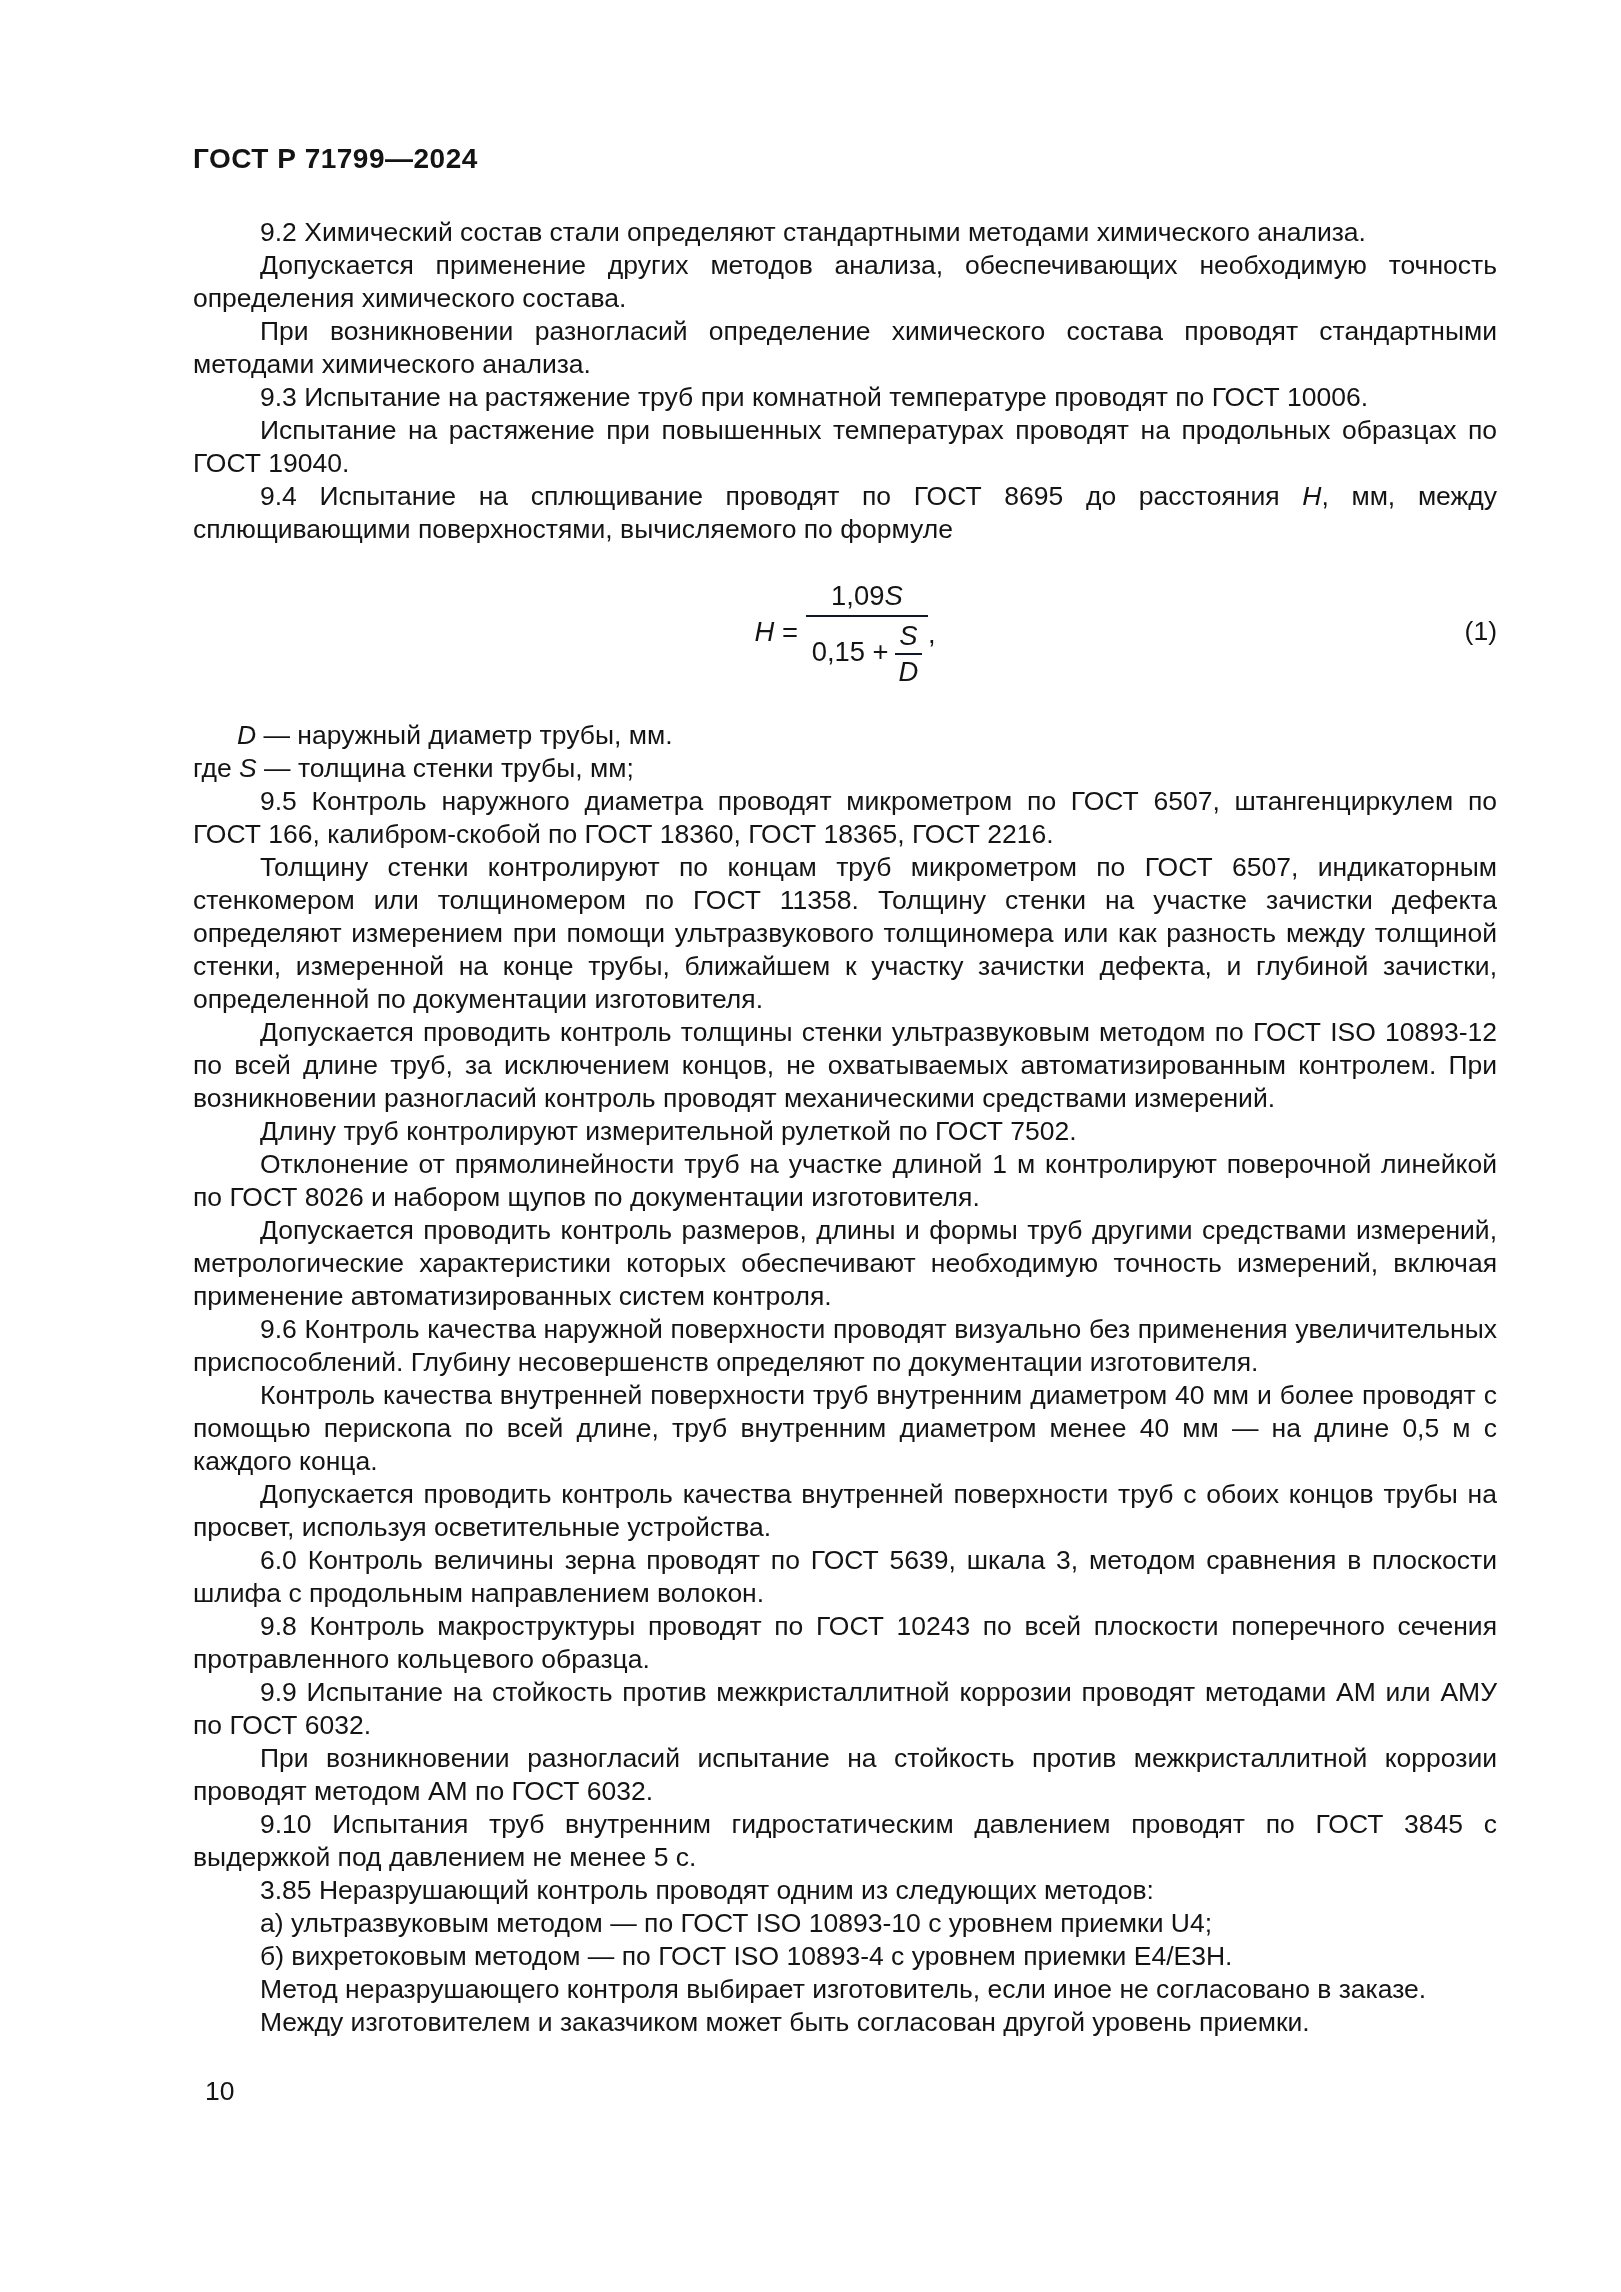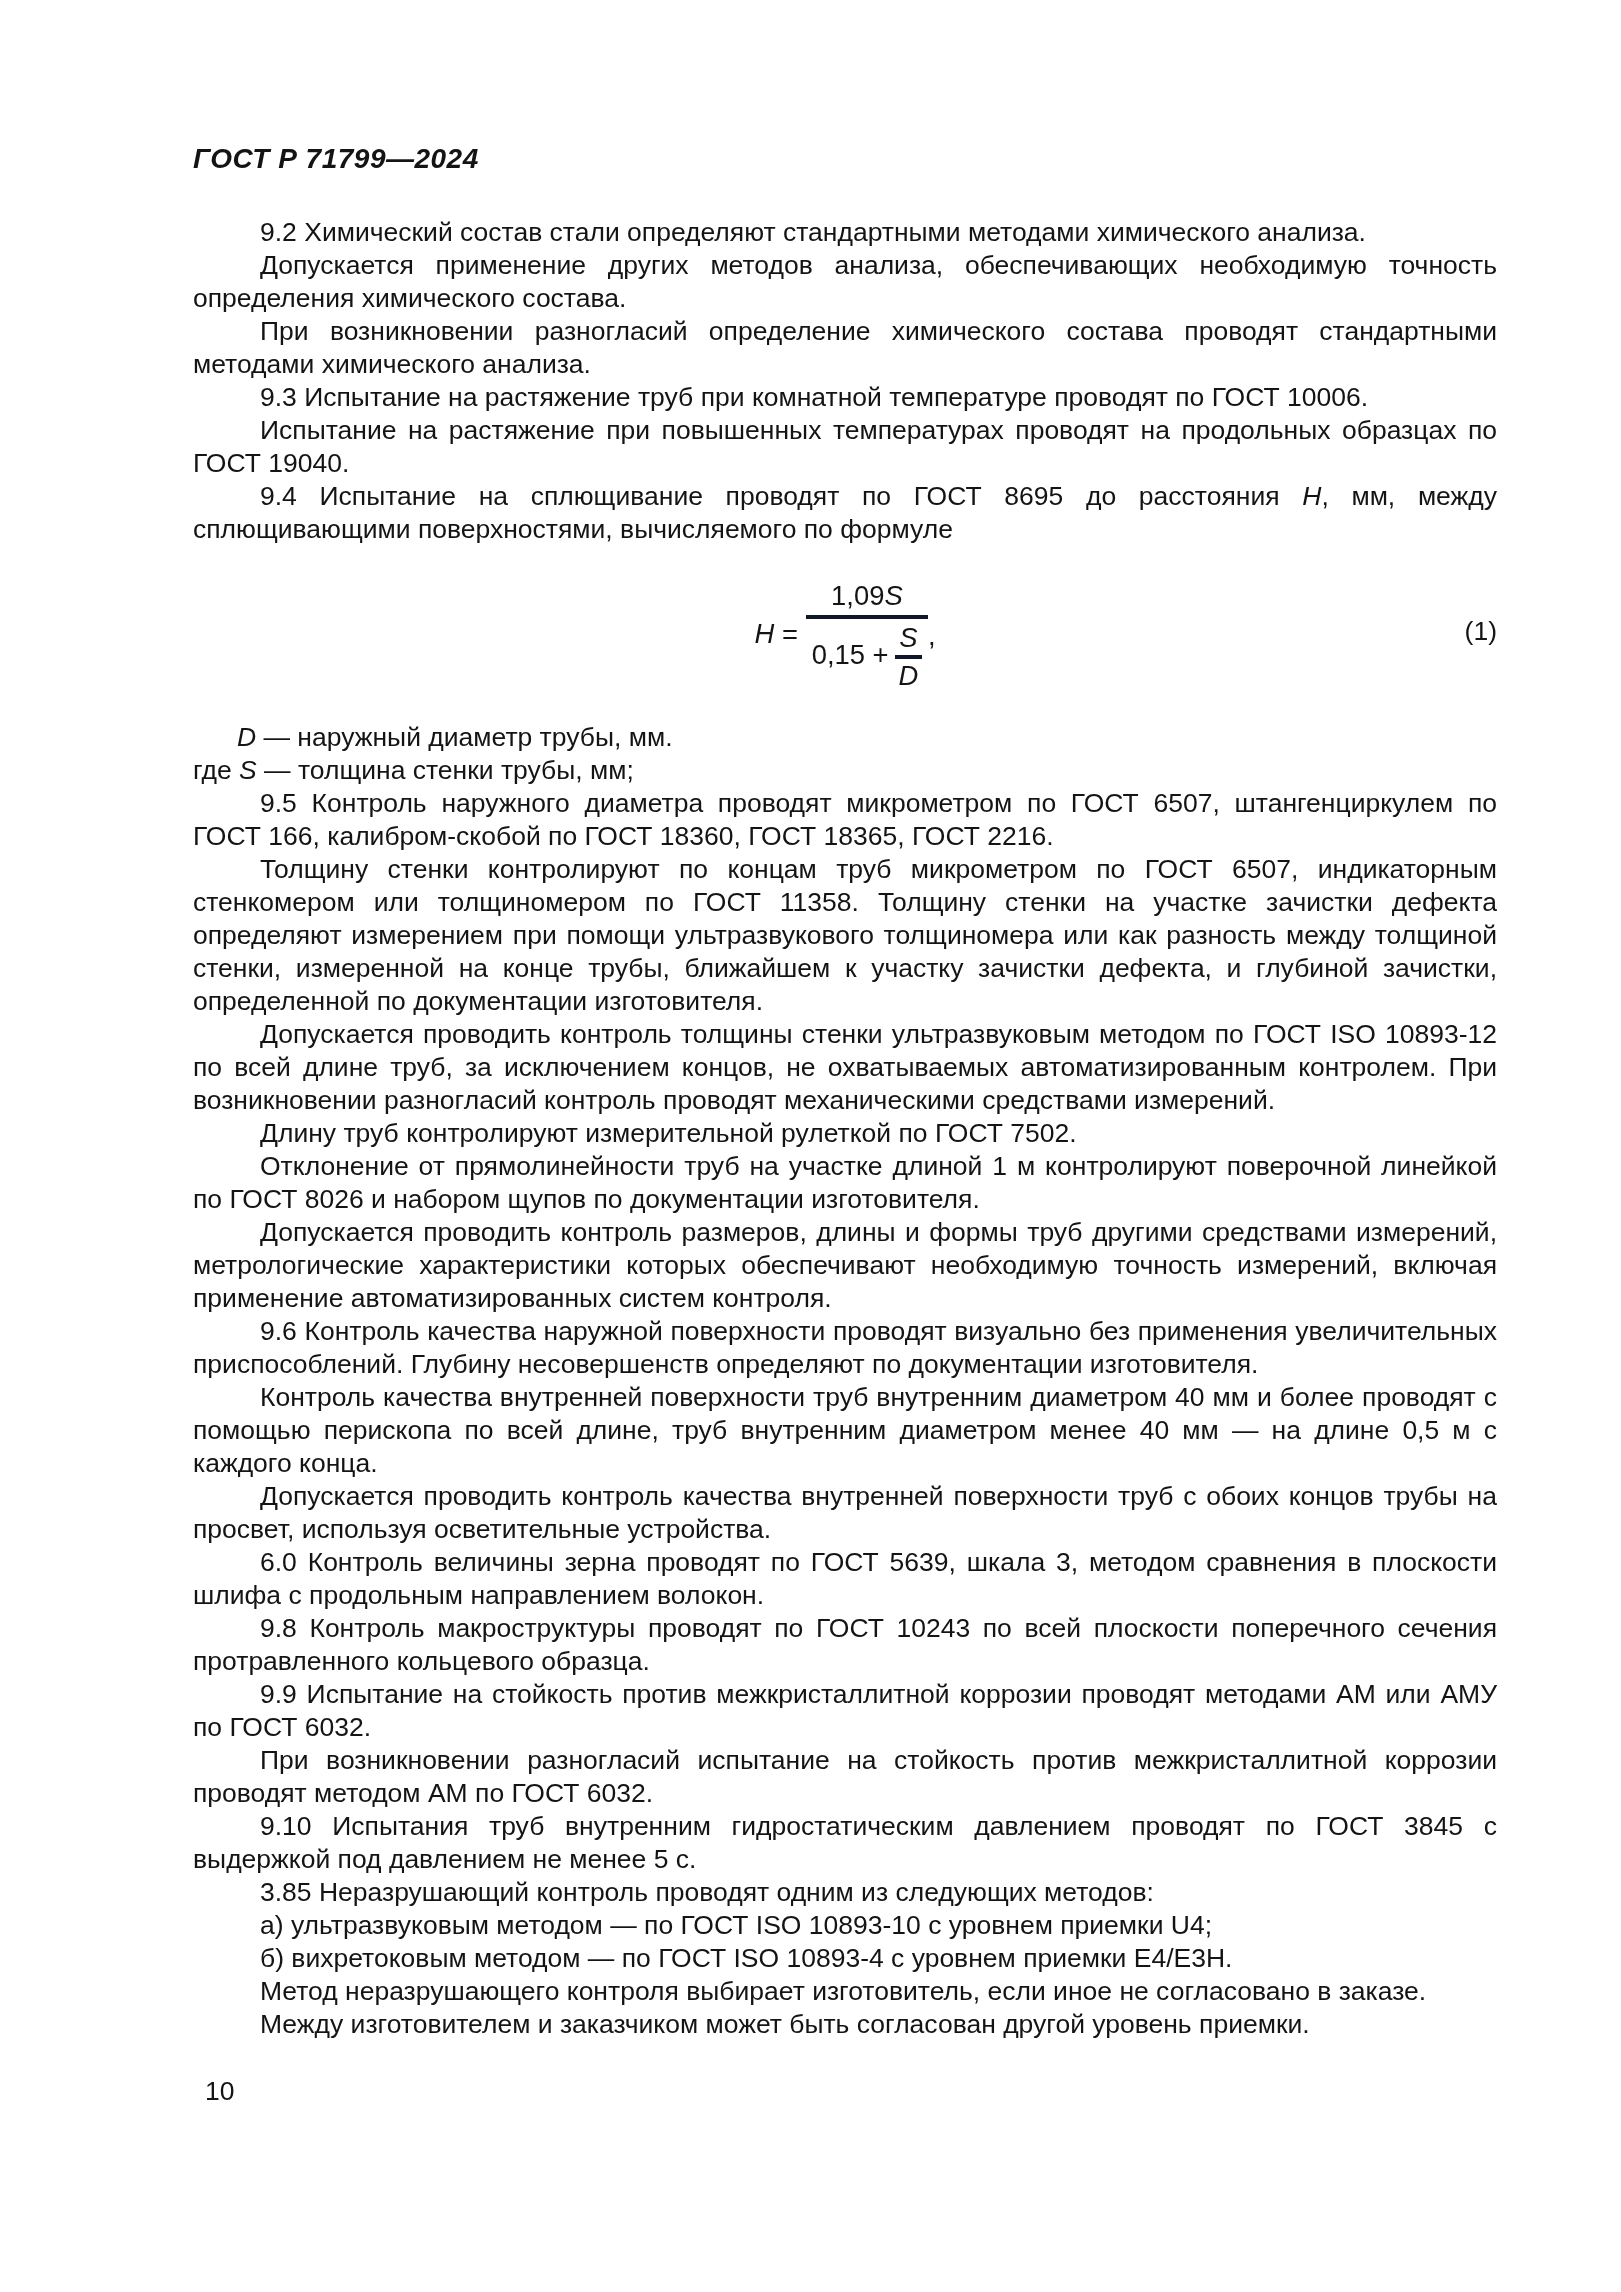--- a/index.html
+++ b/index.html
@@ -18,21 +18,20 @@
     overflow: hidden;
   }
   .doc-header {
     position: absolute;
     left: 193px;
     top: 143px;
     font-size: 28px;
     font-weight: bold;
     letter-spacing: 0.5px;
     white-space: nowrap;
-    font-style: italic;
   }
   .doc-body {
     position: absolute;
     left: 193px;
     top: 216px;
     width: 1304px;
     font-size: 26.5px;
     line-height: 33px;
   }
   p.para {
@@ -57,21 +56,21 @@
     vertical-align: middle;
     margin-top: 9.8px;
   }
   .frac {
     display: inline-block;
     vertical-align: middle;
     text-align: center;
   }
   .frac > .num {
     display: block;
-    border-bottom: 4px solid #0f172a;
+    border-bottom: 2px solid #0f172a;
     padding: 0 5.9px 3.9px 5.9px;
   }
   .frac > .den {
     display: block;
     padding: 3.9px 5.9px 0 5.9px;
   }
   .frac.inner { margin-left: 5.9px; }
   .frac.inner > .num {
     padding: 0 3.9px 2px 3.9px;
   }

